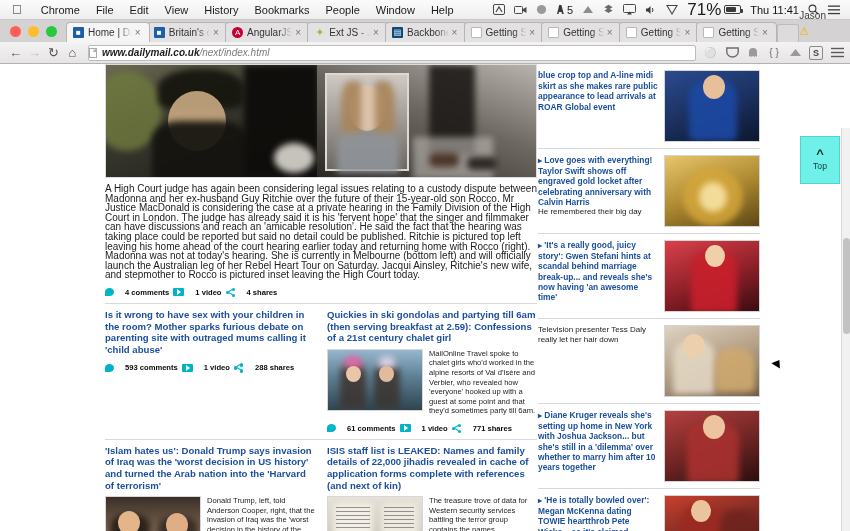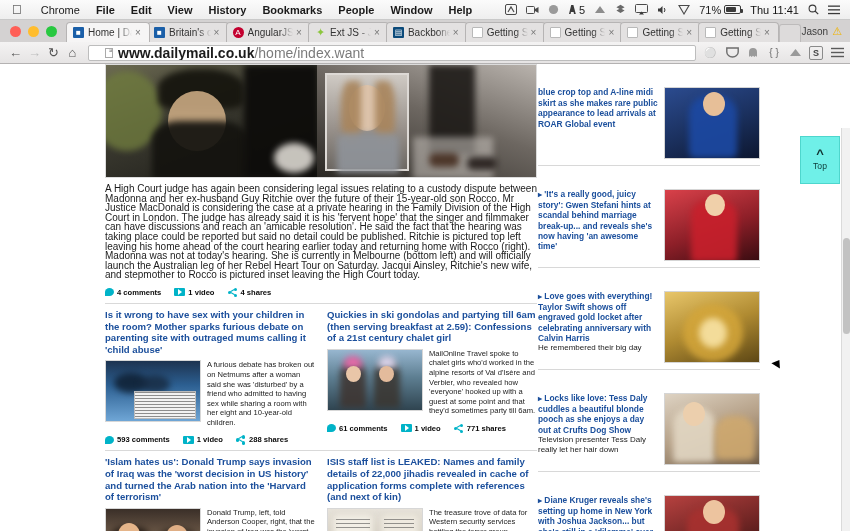--- a/index.html
+++ b/index.html
@@ -16,26 +16,26 @@
   .menubar {
     height: 20px; width: 850px;
     background: linear-gradient(#fbfbfb, #eeeeee);
     border-bottom: 1px solid #c9c9c9;
     display: flex; align-items: center;
     font-size: 11px; color: #1a1a1a;
     padding: 0 6px;
     position: relative;
   }
   .apple-logo { font-size: 13px; margin: 0 11px 0 6px; line-height: 1; }
-  .menubar .mitem { padding: 0 8px; white-space: nowrap; font-weight: bold; }
+  .menubar .mitem { padding: 0 8px; white-space: nowrap; }
   .menubar .mitem.bold { font-weight: normal; }
   .menubar-right { margin-left: auto; display: flex; align-items: center; gap: 9px; padding-right: 4px; }
   .menubar-right .sicon { font-size: 11px; color: #4a4a4a; display:flex; align-items:center; }
   .clock { font-size: 11px; color: #111; white-space: nowrap; }
-  .batt { display:flex; align-items:center; gap:3px; font-size:11px; }
+  .batt { display:flex; align-items:center; gap:3px; font-size:17px; }
   .batt-body { width:17px; height:9px; border:1px solid #3a3a3a; border-radius:2px; position:relative; }
   .batt-body:after { content:""; position:absolute; right:-3px; top:2.5px; width:2px; height:4px; background:#3a3a3a; border-radius:0 1px 1px 0; }
   .batt-fill { position:absolute; left:1px; top:1px; bottom:1px; width:10px; background:#3a3a3a; border-radius:1px; }
 
   
   .tabstrip {
     height: 22px; width: 850px;
     background: #d4d2d2;
     display: flex; align-items: flex-end;
     position: relative;
@@ -59,40 +59,40 @@
     position: relative;
     overflow: hidden;
   }
   .tab.active { background: #f6f5f5; z-index: 5; }
   .tab .favicon { width: 11px; height: 11px; flex: 0 0 11px; margin-right: 4px; border-radius: 1px; display:flex; align-items:center; justify-content:center; font-size:8px; color:#fff; }
   .tab .ttl { flex: 1 1 auto; overflow: hidden; white-space: nowrap; text-overflow: clip;
               -webkit-mask-image: linear-gradient(to right, #000 70%, transparent 100%);
               mask-image: linear-gradient(to right, #000 70%, transparent 100%); }
   .tab .tclose { flex: 0 0 10px; font-size: 10px; color: #777; margin-left: 3px; line-height: 1; }
   .tab-newstub { width: 26px; height: 18px; background: #dddbdb; border: 1px solid #bdbbbb; border-bottom:none; border-radius: 3px 3px 0 0; margin-left: 3px; }
-  .profile { margin-left: auto; display: flex; align-items: center; gap: 4px; padding: 0 8px 4px 0; font-size: 10px; color: #3b3b3b; }
+  .profile { margin-left: auto; display: flex; align-items: flex-start; gap: 4px; padding: 0 24px 4px 0; font-size: 10px; color: #3b3b3b; flex-direction: column; }
   .warn-tri { color: #f0b400; font-size: 11px; }
 
   
   .toolbar {
     height: 22px; width: 850px;
     background: linear-gradient(#f4f3f3, #e6e4e4);
     border-bottom: 1px solid #b4b2b2;
     display: flex; align-items: center;
     padding: 0 6px;
   }
   .navbtn { font-size: 13px; color: #555; width: 19px; text-align: center; line-height: 1; }
   .navbtn.dim { color: #bdbdbd; }
   .omnibox {
     flex: 1 1 auto; height: 16px;
     background: #fff; border: 1px solid #bdbdbd; border-radius: 2px;
     display: flex; align-items: center;
     margin: 0 6px;
-    font-size: 14px; color: #555;
-    padding: 0 16px; overflow: hidden;
+    font-size: 10px; color: #555;
+    padding: 0 0; overflow: hidden; font-style: italic;
   }
   .omnibox .pageicon { width: 8px; height: 10px; border: 1px solid #aaa; background:#fff; margin-right: 5px; flex:0 0 8px; position:relative; }
   .omnibox .pageicon:after{content:"";position:absolute;right:0;top:0;border-left:3px solid #ddd;border-bottom:3px solid #aaa;}
   .url-strong { color: #1c1c1c; font-weight: bold; }
   .url-dim { color: #7b7b7b; }
   .ext-icons { display: flex; align-items: center; gap: 7px; padding-left: 2px; }
   .ext { width: 14px; height: 14px; display:flex; align-items:center; justify-content:center; font-size:10px; color:#6d6d6d; }
   .ext.box { border:1px solid #8a8a8a; border-radius:2px; font-weight:bold; font-size:9px; color:#444; }
 
   
@@ -109,21 +109,21 @@
   .blob { position: absolute; border-radius: 50%; filter: blur(3px); }
   .inset-photo {
     position: absolute; left: 8px; top: 8px; width: 84px; height: 98px;
     background: linear-gradient(180deg,#cfcac4 0%,#9a938d 55%,#6c6762 100%);
     border: 2px solid #ddd9d5;
   }
   .face { position:absolute; border-radius:50%; }
 
   .body-text { font-size: 10px; line-height: 9.6px; color: #1b1b1b; margin-top: 6px; text-align: left; }
   .meta-row { display: flex; align-items: center; gap: 4px; font-size: 7.6px; font-weight: bold; color: #0a0a0a; margin-top: 8px; }
-  .meta-row .m { display: flex; align-items: center; gap: 3px; margin-right: 9px; }
+  .meta-row .m { display: flex; align-items: center; gap: 11px; }
   .ic-comment { width: 9px; height: 8px; background: #00b3c8; border-radius: 50% 50% 50% 0; transform: rotate(0deg); }
   .ic-video { width: 11px; height: 8px; background: #00b3c8; border-radius: 1px; display:flex; align-items:center; justify-content:center; }
   .ic-video:after { content:""; border-left: 4px solid #fff; border-top: 3px solid transparent; border-bottom: 3px solid transparent; margin-left:1px; }
   .ic-share { width: 10px; height: 9px; position: relative; }
   .ic-share i { position:absolute; width:3.5px; height:3.5px; background:#00b3c8; border-radius:50%; }
   .ic-share i.a{left:6px;top:0;} .ic-share i.b{left:0;top:3px;} .ic-share i.c{left:6px;top:6px;}
   .ic-share:before{content:"";position:absolute;left:2px;top:2px;width:5px;height:1px;background:#00b3c8;transform:rotate(-30deg);}
   .ic-share:after{content:"";position:absolute;left:2px;top:5px;width:5px;height:1px;background:#00b3c8;transform:rotate(30deg);}
 
   .hr { border-top: 1px solid #d9d9d9; margin: 6px 0 5px; }
@@ -139,21 +139,21 @@
   .th-bed { background: linear-gradient(180deg,#1d3350 0%,#2c5f91 40%,#6fa6d6 100%); }
   .th-chalet { background: linear-gradient(180deg,#97b6cf 0%,#5e7f92 45%,#2f4450 100%); }
   .th-trump { background: linear-gradient(180deg,#3a2f28 0%,#7a6450 50%,#d8c3a6 100%); }
   .th-isis { background: linear-gradient(180deg,#e8e4dc 0%,#cfc8bb 60%,#a9a093 100%); }
   .doc-lines { position:absolute; left:6px; top:6px; right:6px; bottom:6px; background:
       repeating-linear-gradient(180deg, rgba(70,70,70,.55) 0 1px, transparent 1px 4px); }
   .ovl-card { position:absolute; left:28px; top:30px; width:62px; height:28px; background:#f2f2f2; border:1px solid #bbb;
       background-image: repeating-linear-gradient(180deg, #8d8d8d 0 1px, transparent 1px 3px); }
 
   
-  .side-item { display: flex; border-bottom: 1px solid #d8d8d8; padding: 23px 0 6px; }
+  .side-item { display: flex; border-bottom: 1px solid #d8d8d8; padding: 6px 0 6px; }
   .side-text { flex: 1 1 auto; padding-right: 6px; }
   .side-head { font-size: 8.4px; line-height: 10.2px; font-weight: bold; color: #1b4f9c; }
   .side-head .arrow { color: #1b4f9c; font-size: 8px; }
   .side-sub { font-size: 8px; line-height: 10px; color: #1b1b1b; font-weight: normal; }
   .side-thumb { flex: 0 0 96px; height: 72px; border: 1px solid #d5d5d5; position: relative; overflow: hidden; }
   .st1 { background: linear-gradient(160deg,#2b4b8f 0%,#1a2f5c 55%,#0d1730 100%); }
   .st2 { background: linear-gradient(160deg,#d9414a 0%,#8d1f28 55%,#3a0c11 100%); }
   .st3 { background: linear-gradient(160deg,#e8c66a 0%,#b08b32 50%,#5d4715 100%); }
   .st4 { background: linear-gradient(160deg,#ded3c3 0%,#b49f86 50%,#6f5c48 100%); }
   .st5 { background: linear-gradient(160deg,#b6413f 0%,#6d2423 55%,#2c0f0e 100%); }
@@ -333,21 +333,21 @@
 
   <div class="toolbar">
     <span class="navbtn">←</span>
     <span class="navbtn dim">→</span>
     <span class="navbtn">↻</span>
     <span class="navbtn">⌂</span>
 
     <div class="omnibox" title="Search Google or type a URL">
       <span class="pageicon"></span>
       <span class="url-strong">www.dailymail.co.uk</span>
-        <span class="url-dim">/home/index.want</span>
+        <span class="url-dim">/next/index.html</span>
     </div>
 
     <div class="ext-icons">
       <span class="ext">⚪</span>
       <span class="ext">
         <svg width="13" height="11" viewBox="0 0 13 11">
             <path d="M0.8 1 h11.4 v4 a5.7 5 0 0 1 -11.4 0 z" fill="none" stroke="#6d6d6d" stroke-width="1.4"></path>
           </svg>
       </span>
       <span class="ext">
@@ -421,28 +421,20 @@
               </span>
             <span>4 shares</span>
           </span>
         </div>
 
         <div class="hr"></div>
 
         <div class="two-col">
           <div class="col">
             <div class="headline">Is it wrong to have sex with your children in the room? Mother sparks furious debate on parenting site with outraged mums calling it 'child abuse'</div>
-            <div class="art-row">
-              <div class="thumb th-bed">
-                <span class="blob" style="left:8px;top:12px;width:34px;height:20px;background:#0d1b2c;opacity:.8;"></span>
-                <span class="blob" style="left:34px;top:14px;width:30px;height:18px;background:#17293f;opacity:.8;"></span>
-                <div class="ovl-card"></div>
-              </div>
-              <div class="sum">A furious debate has broken out on Netmums after a woman said she was 'disturbed' by a friend who admitted to having sex while sharing a room with her eight and 10-year-old children.</div>
-            </div>
             <div class="meta-row">
               <span class="m">
                 <span class="ic-comment"></span>
                 <span>593 comments</span>
               </span>
               <span class="m">
                 <span class="ic-video"></span>
                 <span>1 video</span>
               </span>
               <span class="m">
@@ -530,43 +522,42 @@
             <div class="side-sub"></div>
           </div>
           <div class="side-thumb st1">
             <span class="blob" style="left:24px;top:8px;width:48px;height:62px;background:#1c49a3;opacity:.9;border-radius:18px 18px 6px 6px;"></span>
             <span class="face" style="left:38px;top:4px;width:22px;height:24px;background:#e7bf98;"></span>
           </div>
         </div>
 
         <div class="side-item">
           <div class="side-text">
+            <div class="side-head"><span class="arrow">▸</span> <span>Love goes with everything! Taylor Swift shows off engraved gold locket after celebrating anniversary with Calvin Harris</span></div>
+            <div class="side-sub">He remembered their big day</div>
+          </div>
+          <div class="side-thumb st3">
+            <span class="blob" style="left:18px;top:12px;width:60px;height:58px;background:#d4a63a;opacity:.85;border-radius:50%;"></span>
+            <span class="blob" style="left:34px;top:26px;width:28px;height:30px;background:#f3dc9a;border-radius:50%;"></span>
+          </div>
+        </div>
+
+        <div class="side-item">
+          <div class="side-text">
             <div class="side-head"><span class="arrow">▸</span> <span>'It's a really good, juicy story': Gwen Stefani hints at scandal behind marriage break-up... and reveals she's now having 'an awesome time'</span></div>
             <div class="side-sub"></div>
           </div>
           <div class="side-thumb st2">
             <span class="blob" style="left:26px;top:10px;width:46px;height:62px;background:#c8202c;opacity:.9;border-radius:16px 16px 4px 4px;"></span>
             <span class="face" style="left:40px;top:4px;width:20px;height:22px;background:#f0d0aa;"></span>
           </div>
         </div>
 
         <div class="side-item">
           <div class="side-text">
-            <div class="side-head"><span class="arrow">▸</span> <span>Love goes with everything! Taylor Swift shows off engraved gold locket after celebrating anniversary with Calvin Harris</span></div>
-            <div class="side-sub">He remembered their big day</div>
-          </div>
-          <div class="side-thumb st3">
-            <span class="blob" style="left:18px;top:12px;width:60px;height:58px;background:#d4a63a;opacity:.85;border-radius:50%;"></span>
-            <span class="blob" style="left:34px;top:26px;width:28px;height:30px;background:#f3dc9a;border-radius:50%;"></span>
-          </div>
-        </div>
-
-        <div class="side-item">
-          <div class="side-text">
-            <div class="side-head"><span class="arrow">▸</span> <span>Locks like love: Tess Daly cuddles a beautiful blonde pooch as she enjoys a day out at Crufts Dog Show</span></div>
             <div class="side-sub">Television presenter Tess Daly really let her hair down</div>
           </div>
           <div class="side-thumb st4">
             <span class="blob" style="left:8px;top:14px;width:42px;height:54px;background:#e2d7c3;opacity:.9;border-radius:16px 16px 4px 4px;"></span>
             <span class="face" style="left:18px;top:8px;width:22px;height:24px;background:#eccfad;"></span>
             <span class="blob" style="left:50px;top:22px;width:40px;height:44px;background:#cfa96f;opacity:.9;border-radius:16px 16px 6px 6px;"></span>
           </div>
         </div>
 
         <div class="side-item">

